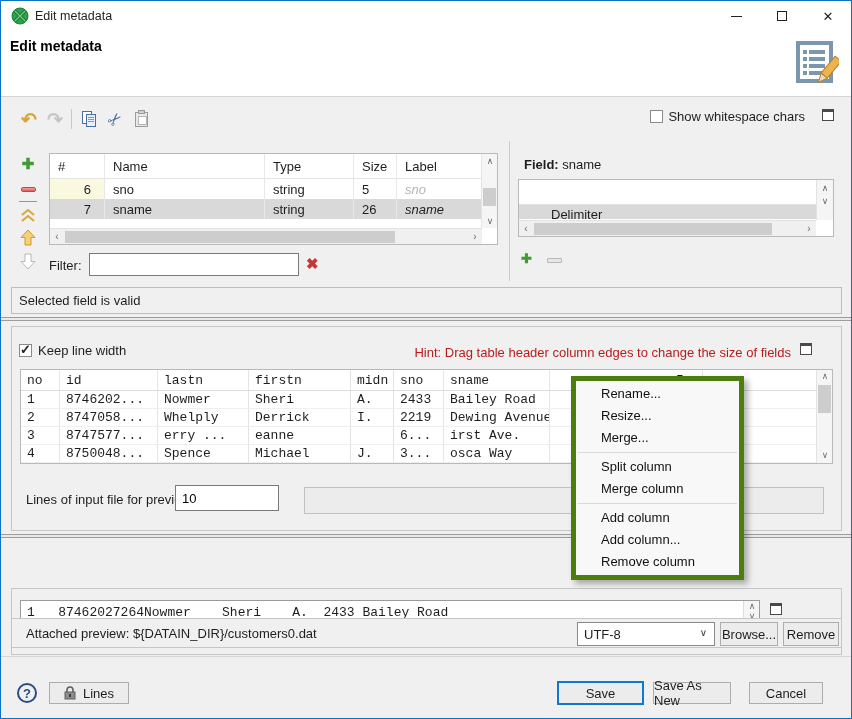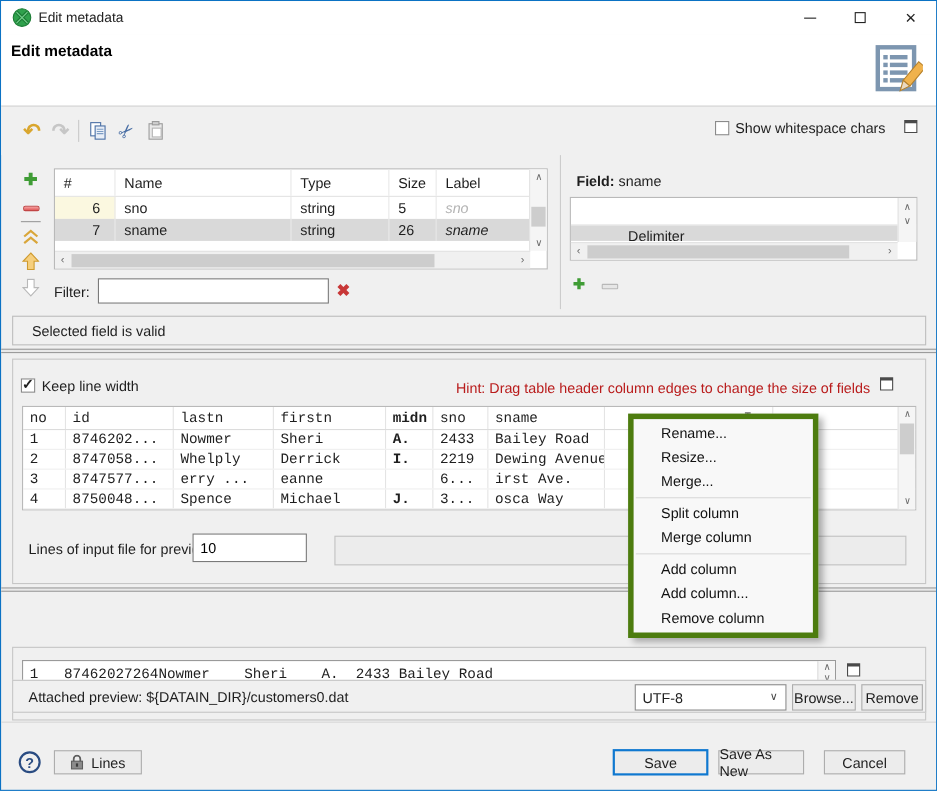--- a/index.html
+++ b/index.html
@@ -61,39 +61,39 @@
   .filter-label{position:absolute;left:48px;top:117px;}
   .filter-input{position:absolute;left:88px;top:112px;width:210px;height:23px;border:1px solid #7a7a7a;background:#fff;font-family:"Liberation Sans",sans-serif;font-size:13px;padding:0 4px;}
   .red-x{position:absolute;left:305px;top:114px;color:#c83737;font-size:15px;font-weight:bold;}
   
   .fieldtitle{position:absolute;left:523px;top:16px;}
   .ptable{position:absolute;left:517px;top:38px;width:316px;height:58px;background:#fff;border:1px solid #b9b9b9;}
   .prow-head{display:flex;height:25px;border-bottom:1px solid #e3e3e3;}
   .pcell{padding:0 16px 0 8px;display:flex;align-items:center;border-right:1px solid #e8e8e8;overflow:hidden;margin-top:36px;}
   .pc0{width:155px;}.pc1{width:128px;border-right:none;}
   .prow-part{height:14px;overflow:hidden;background:#d9d9d9;}
-  .prow-part span{display:block;padding-left:52px;line-height:19px;}
+  .prow-part span{display:block;padding-left:32px;line-height:19px;}
   .phscroll{position:absolute;left:0;bottom:0;width:297px;height:16px;border-top:1px solid #e3e3e3;background:#f0f0f0;display:flex;align-items:center;}
   .pvscroll{position:absolute;right:0;top:0;width:17px;height:40px;border-left:1px solid #e3e3e3;background:#f5f5f5;}
   .dplus{position:absolute;left:520px;top:110px;}
   .dminus{position:absolute;left:546px;top:117px;width:15px;height:5px;border:1px solid #b8b8b8;background:#e6e6e6;border-radius:1px;}
   
-  .statusbar{position:absolute;left:10px;top:286px;width:831px;height:27px;background:#f0f0f0;border:1px solid #bdbdbd;display:flex;align-items:center;padding-left:17px;}
+  .statusbar{position:absolute;left:10px;top:286px;width:831px;height:27px;background:#f0f0f0;border:1px solid #bdbdbd;display:flex;align-items:center;padding-left:7px;}
   .sash{position:absolute;left:0;width:100%;height:4px;border-top:1px solid #9c9c9c;border-bottom:1px solid #9c9c9c;background:#e9e9e9;}
   
   .prev-sec{position:absolute;left:10px;top:325px;width:831px;height:205px;border:1px solid #c6c6c6;background:#f0f0f0;}
   .klw{position:absolute;left:7px;top:16px;display:flex;align-items:center;gap:6px;}
   .hint{position:absolute;right:50px;top:18px;color:#b91c1c;}
   .sec-max{position:absolute;right:29px;top:16px;}
   .dtable{position:absolute;left:8px;top:42px;width:813px;height:95px;background:#fff;border:1px solid #b9b9b9;
           font-family:"Liberation Mono","DejaVu Sans Mono",monospace;font-size:13px;}
   .drow{display:flex;height:18px;border-bottom:1px solid #efefef;}
   .drow.head{height:21px;border-bottom:1px solid #dcdcdc;}
   .dcell{padding-left:6px;border-right:1px solid #e4e4e4;overflow:hidden;white-space:nowrap;display:flex;align-items:center;}
-  .dc0{width:39px;}.dc1{width:98px;}.dc2{width:91px;}.dc3{width:102px;}.dc4{width:43px;font-weight:bold;}.dc5{width:50px;}
+  .dc0{width:39px;}.dc1{width:98px;}.dc2{width:91px;}.dc3{width:102px;}.dc4{width:43px;}.dc5{width:50px;}
   .dc6{width:106px;}.dc7{width:153px;}.dc8{flex:1;border-right:none;}
   .partial-h{position:absolute;left:655px;top:3px;}
   .dvscroll{position:absolute;right:0;top:0;width:16px;height:93px;border-left:1px solid #e3e3e3;background:#f5f5f5;}
   .lines-label{position:absolute;left:14px;top:165px;}
   .lines-input{position:absolute;left:163px;top:158px;width:104px;height:26px;border:1px solid #7a7a7a;background:#fff;
                font-family:"Liberation Sans",sans-serif;font-size:13px;padding:0 6px;}
   .gray-box{position:absolute;left:292px;top:160px;width:520px;height:27px;background:#ececec;border:1px solid #c2c2c2;}
   
   .raw-sec{position:absolute;left:10px;top:567px;width:831px;height:67px;border:1px solid #c6c6c6;background:#f0f0f0;margin-top:20px;}
   .raw-box{position:absolute;left:8px;top:11px;width:740px;height:40px;border:1px solid #9a9a9a;background:#fff;}

